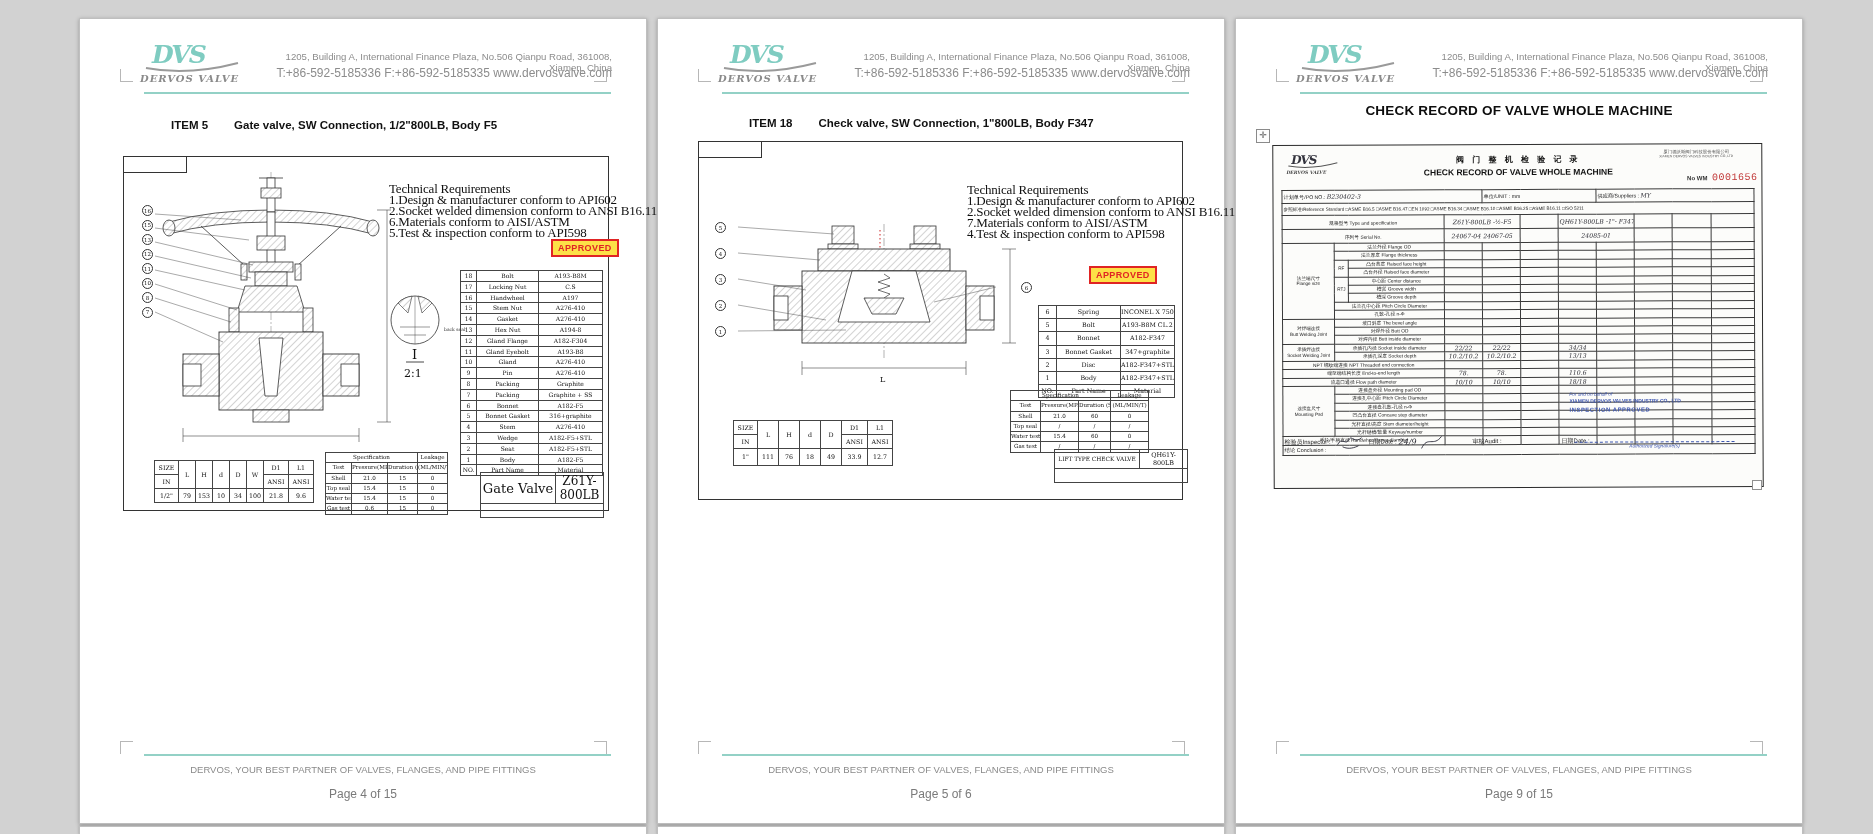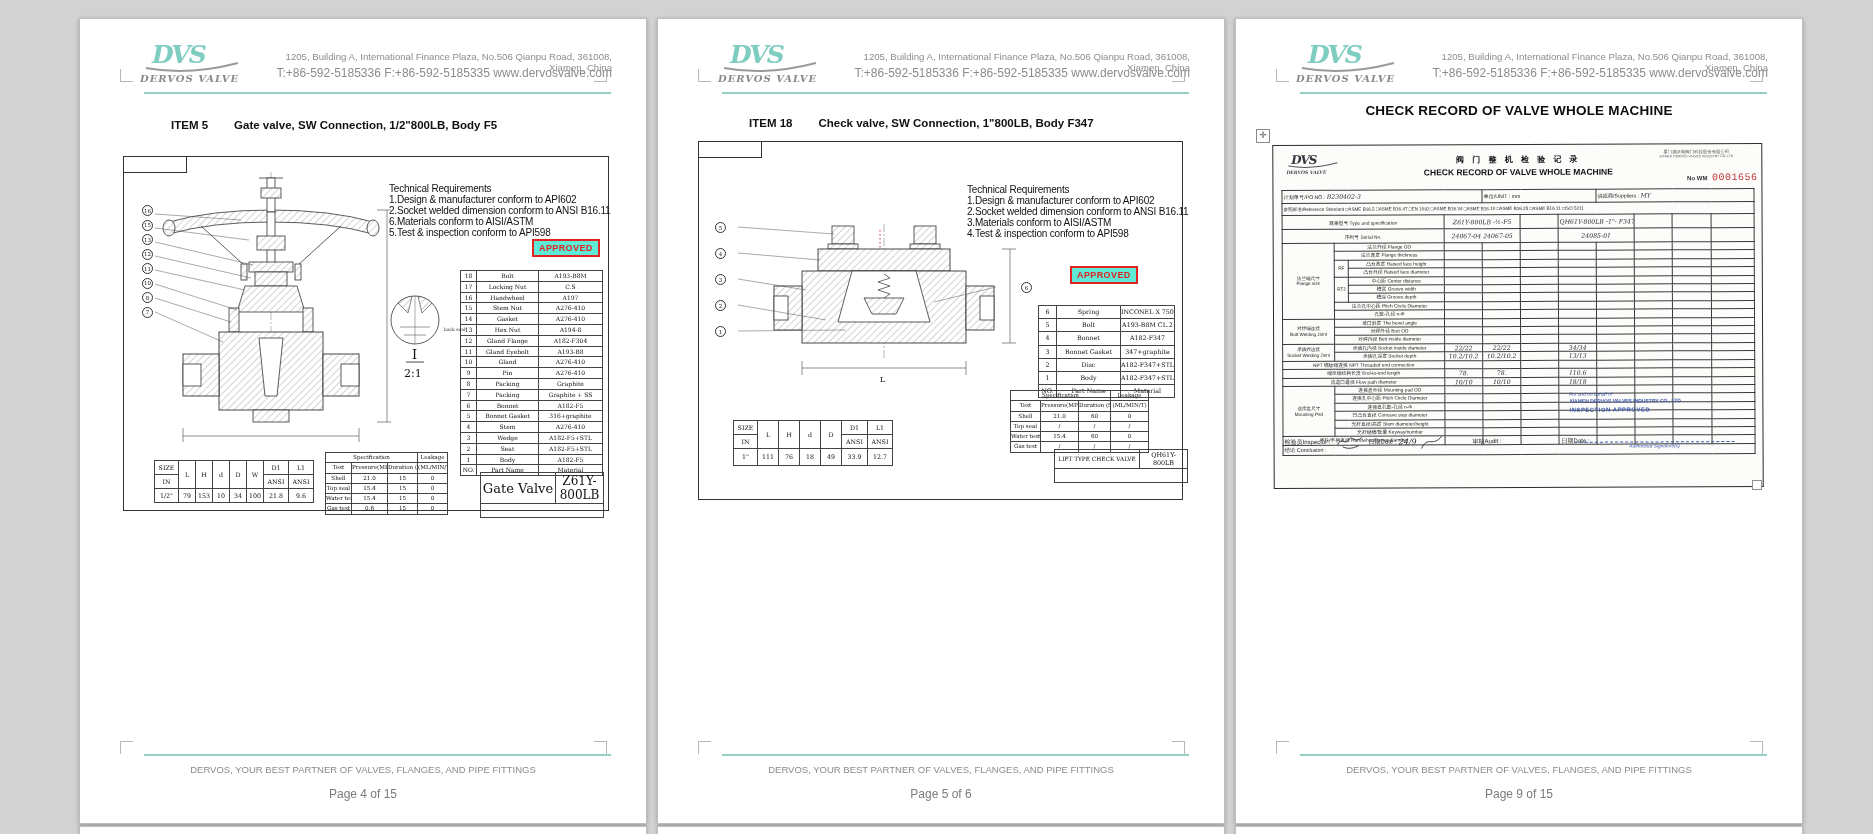--- a/index.html
+++ b/index.html
@@ -19,22 +19,22 @@
   
   .ftr-rule{position:absolute;top:735px;left:64px;width:467px;height:1.5px;background:#93d1c6;}
   .ftr-tag{position:absolute;top:745px;left:0;width:100%;text-align:center;font-size:9.5px;color:#8a8a8a;}
   .ftr-page{position:absolute;top:768px;left:0;width:100%;text-align:center;font-size:12px;color:#7a7a7a;}
   
   .item-line{position:absolute;left:91px;font-size:11.5px;font-weight:bold;color:#111;}
   .item-line .ttl{margin-left:26px;}
   
   .frame{position:absolute;border:1.5px solid #333;background:#fff;}
   .notch{position:absolute;left:-1px;top:-1px;width:62px;height:15px;border:1px solid #333;background:#fff;}
-  .tech{position:absolute;font-family:Liberation Sans, sans-serif;font-size:10px;letter-spacing:-0.2px;color:#111;line-height:11px;white-space:nowrap;}
-  .approved{position:absolute;border:2px solid #e02424;color:#e02424;background:#5eead4;font-weight:bold;font-size:9px;letter-spacing:.4px;padding:2px 5px;font-family:"Liberation Sans",sans-serif;}
+  .tech{position:absolute;font-family:Liberation Serif, serif;font-size:13px;letter-spacing:-0.2px;color:#111;line-height:11px;white-space:nowrap;}
+  .approved{position:absolute;border:2px solid #e02424;color:#e02424;background:#fde047;font-weight:bold;font-size:9px;letter-spacing:.4px;padding:2px 5px;font-family:"Liberation Sans",sans-serif;margin-left:19px;}
   .costack{position:absolute;display:flex;flex-direction:column;}
   .co{width:11px;height:11px;border:1px solid #333;border-radius:50%;background:#fff;font-family:"DejaVu Serif",serif;font-size:5.5px;color:#111;display:flex;align-items:center;justify-content:center;box-sizing:border-box;}
   table{border-collapse:collapse;}
   .dt td{border:0.8px solid #444;text-align:center;color:#111;padding:0;overflow:hidden;white-space:nowrap;}
   .parts4{position:absolute;left:336px;top:113px;width:142px;table-layout:fixed;font-family:"DejaVu Serif",serif;font-size:6px;}
   .parts4 td{height:9.8px;line-height:9.8px;}
   .parts5{position:absolute;left:339px;top:163px;width:136px;table-layout:fixed;font-family:"DejaVu Serif",serif;font-size:6.3px;}
   .parts5 td{height:12.2px;line-height:12.2px;}
   .size-t{position:absolute;table-layout:fixed;font-family:"DejaVu Serif",serif;font-size:6.3px;}
   .size-t td{height:13px;line-height:12px;}
@@ -456,21 +456,21 @@
           <div class="co">3</div>
           <div class="co">2</div>
           <div class="co">1</div>
         </div>
       <div class="co" style="position:absolute;left:322px;top:140px">6</div>
 
       <div class="tech" style="left:268px;top:42px">
         <div>Technical Requirements</div>
         <div>1.Design &amp; manufacturer conform to API602</div>
         <div>2.Socket welded dimension conform to ANSI B16.11</div>
-        <div>3.Materials conform to AISI/ASTM</div>
+        <div>7.Materials conform to AISI/ASTM</div>
         <div>4.Test &amp; inspection conform to API598</div>
       </div>
 
       <div class="approved" style="left:371px;top:124px">APPROVED</div>
 
       <table class="parts5 dt">
         <colgroup>
             <col style="width:18px">
             <col style="width:64px">
             <col style="width:54px">

